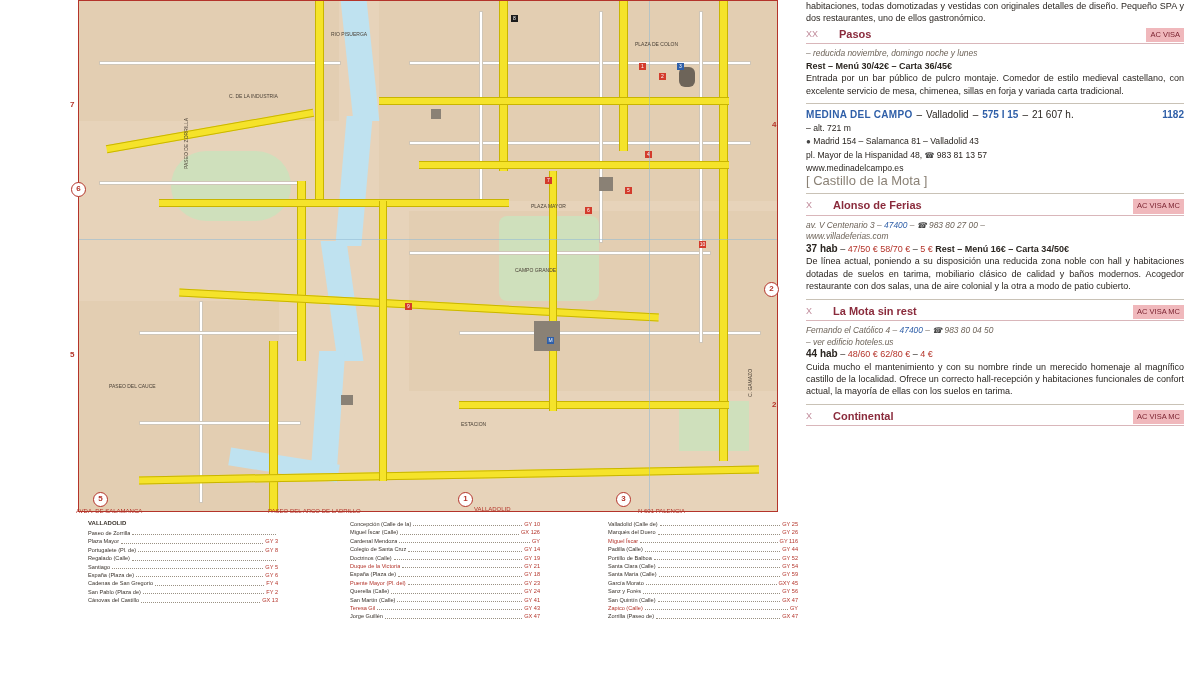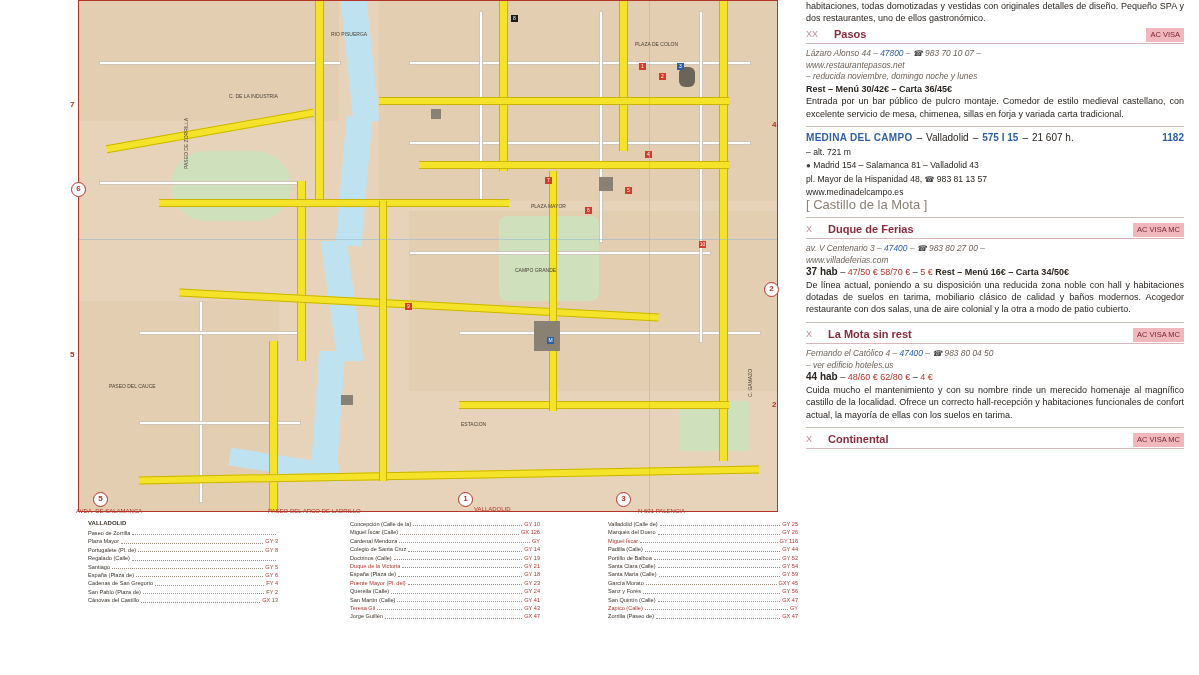--- a/index.html
+++ b/index.html
@@ -35,21 +35,21 @@
   .idx-row{display:flex;align-items:flex-end;line-height:8.4px;white-space:nowrap;}
   .idx-name{overflow:hidden;}
   .idx-dots{flex:1;border-bottom:1px dotted #9a9183;margin:0 2px 2px 2px;min-width:6px;}
   .idx-ref{color:#b4342a;font-size:5.6px;}
   .idx-row.red .idx-name{color:#b4342a;}
 
   
   .col{position:absolute;left:806px;top:0;width:378px;height:675px;font-size:9px;color:#2a2520;line-height:12.4px;}
   .para{margin:0 0 3px 0;text-align:justify;}
   .sep{height:1px;background:#c9c2b6;margin:6px 0 5px 0;}
-  .hotel-head{display:flex;align-items:center;position:relative;margin:2px 0 3px 0;}
+  .hotel-head{display:flex;align-items:center;gap:5px;position:relative;margin:2px 0 3px 0;}
   .stars{color:#c08a9a;font-size:9px;letter-spacing:0px;}
   .hname{color:#8a2b3c;font-size:11px;font-weight:bold;padding-left:16px;}
   .hilite{position:absolute;right:0;top:0px;background:#f0b8bc;color:#7b2230;font-size:7.5px;padding:1px 4px;white-space:nowrap;}
   .hbar{height:1px;background:#d9b6ba;margin:0 0 4px 0;}
   .addr{color:#6d6358;font-style:italic;font-size:8.4px;line-height:11.6px;}
   .blue{color:#2f5fa8;}
   .red{color:#b4342a;}
   .town-head{display:flex;align-items:baseline;gap:4px;font-size:10px;}
   .town-name{color:#2f5fa8;font-weight:bold;letter-spacing:.3px;}
   .badge-blue{color:#2f5fa8;font-weight:bold;}
@@ -341,27 +341,20 @@
     <p class="para">habitaciones, todas domotizadas y vestidas con originales detalles de diseño. Pequeño SPA y dos restaurantes, uno de ellos gastronómico.</p>
 
     <div>
       <div class="hotel-head">
         <span class="stars">XX</span>
         <span class="hname">Pasos</span>
         <span class="hilite">AC VISA</span>
       </div>
       <div class="hbar"></div>
       <div class="addr">
-        <span>Lázaro Alonso 44</span>
-        – <span class="blue">47800</span>
-        – <span class="sym">☎</span>
-        <span>983 70 10 07</span> –<br>
-        <span>www.restaurantepasos.net</span>
-      </div>
-      <div class="addr">
         – <span>reducida noviembre, domingo noche y lunes</span>
       </div>
       <div class="rest-line">Rest – Menú 30/42€ – Carta 36/45€</div>
       <p class="para">Entrada por un bar público de pulcro montaje. Comedor de estilo medieval castellano, con excelente servicio de mesa, chimenea, sillas en forja y variada carta tradicional.</p>
     </div>
 
     <div class="sep"></div>
 
     <div>
       <div class="town-head">
@@ -383,21 +376,21 @@
         <span>www.medinadelcampo.es</span>
       </div>
       <div class="town-line sight">[ <span>Castillo de la Mota</span> ]</div>
     </div>
 
     <div class="sep"></div>
 
     <div>
       <div class="hotel-head">
         <span class="stars">X</span>
-        <span class="hname">Duque de Ferias</span>
+        <span class="hname">Alonso de Ferias</span>
         <span class="hilite">AC VISA MC</span>
       </div>
       <div class="hbar"></div>
       <div class="addr">
         <span>av. V Centenario 3</span>
         – <span class="blue">47400</span>
         – <span class="sym">☎</span>
         <span>983 80 27 00</span> –<br>
         <span>www.villadeferias.com</span>
       </div>

